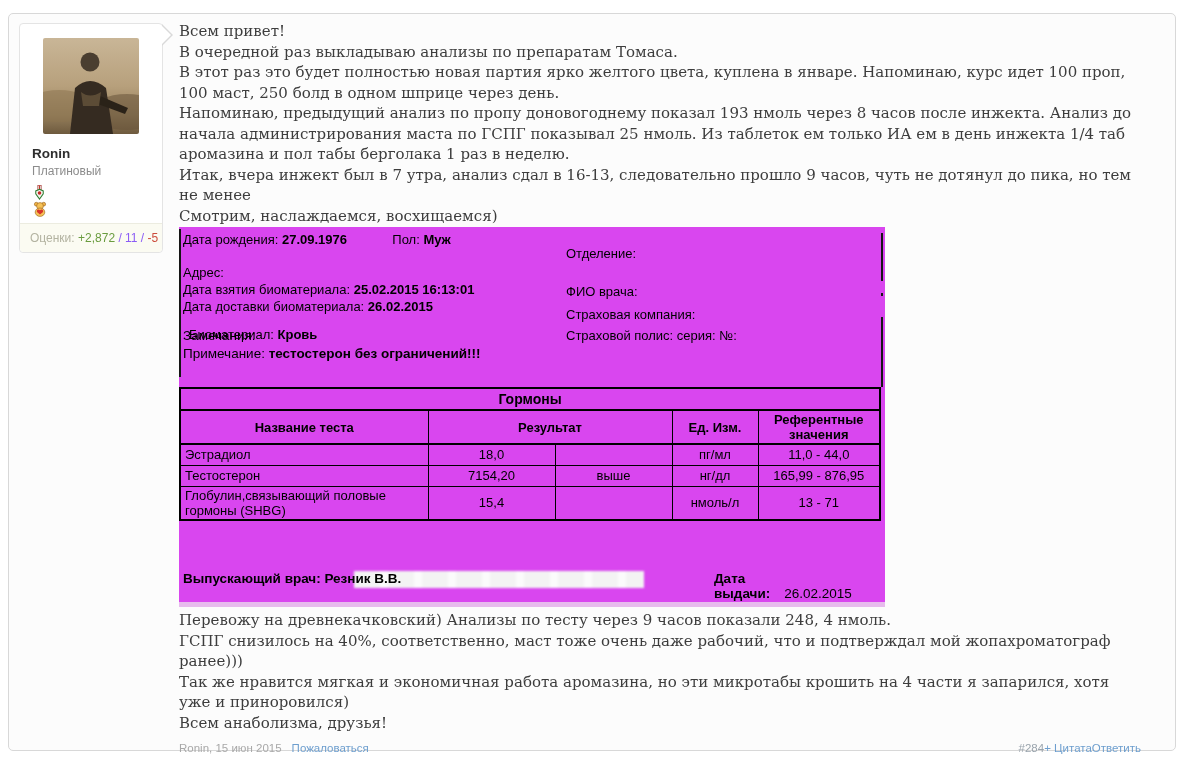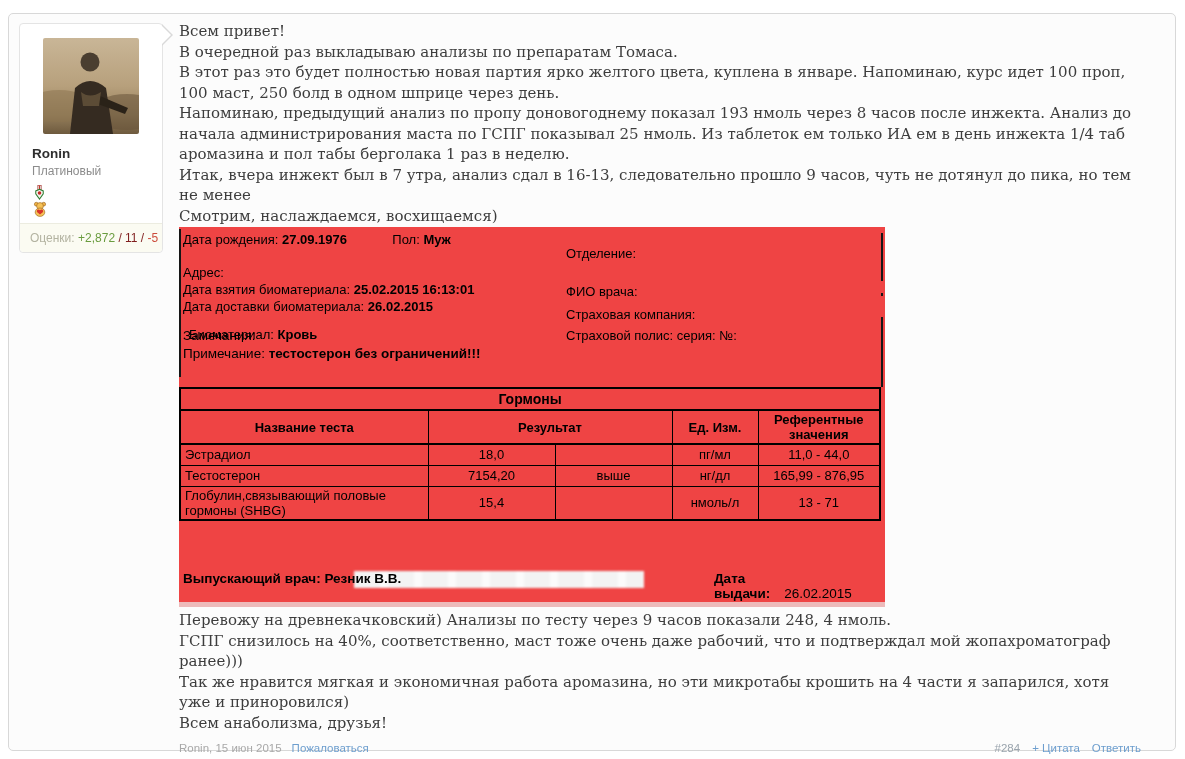--- a/index.html
+++ b/index.html
@@ -21,31 +21,31 @@
   .avatar-wrap { display:block; width:96px; height:96px; margin:14px auto 0; }
   .avatar-wrap svg { display:block; border-radius:2px; }
   .user-text { padding:12px 12px 0; }
   .user-name { font-size:13.5px; font-weight:bold; color:#2e2e2e; }
   .user-title { font-size:12px; color:#8c8c8c; margin-top:3px; }
   .badges { padding:7px 12px 6px; display:flex; flex-direction:column; gap:1px; }
   .badges span { line-height:0; }
   .ratings { background:#fbfbf2; border-top:1px solid #ecece0; padding:7px 10px;
              font-size:12px; color:#b3b3a1; border-radius:0 0 4px 4px; white-space:nowrap; }
   .ratings .pos { color:#6a9c3f; }
-  .ratings .mid { color:#7f1d1d; }
+  .ratings .mid { color:#8b5cf6; }
   .ratings .neg { color:#cc4c3c; }
 
   
   .message { position:absolute; left:170px; top:7px; width:990px; }
   .msg-text { font-family:"DejaVu Serif","Liberation Serif",serif; font-size:15px;
               line-height:20.5px; color:#3d3d3d; padding-right:28px; }
   .para { margin:0; }
 
   
-  .report { position:relative; width:706px; height:380px; background:#ef4444; color:#000;
+  .report { position:relative; width:706px; height:380px; background:#d946ef; color:#000;
             font-family:"Liberation Sans",sans-serif; font-size:13px; margin:1px 0 3px; }
   .report b { font-weight:bold; }
   .rl { position:absolute; white-space:nowrap; }
   .edge { position:absolute; background:#161616; width:2px; }
   .scan-bottom { position:absolute; left:0; bottom:0; width:100%; height:5px; background:#ededed; opacity:.7; }
   .redact { position:absolute; left:175px; top:344px; width:290px; height:17px;
             background:repeating-linear-gradient(90deg,#f3f3f3 0 26px,#fbfbfb 26px 34px); filter:blur(1px); }
   table.hormones { position:absolute; left:0; top:160px; width:700px; border-collapse:collapse;
                    border:2px solid #000; font-size:13px; color:#000; table-layout:fixed; }
   table.hormones td, table.hormones th { border:1px solid #000; padding:1px 3px; }
@@ -55,21 +55,21 @@
   table.hormones td.nm { text-align:left; padding-left:4px; }
   .doctor-row { position:absolute; left:4px; top:344px; width:696px; font-weight:bold; font-size:13.5px; }
   .issue { position:absolute; left:535px; top:344px; font-weight:bold; font-size:13.5px; }
   .issue .val { font-weight:normal; margin-left:14px; }
 
   
   a.lnk { color:#6d9ece; text-decoration:none; cursor:pointer; }
   .post-footer { display:flex; align-items:center; font-size:11.5px; color:#a8a8a8;
                  margin-top:9px; padding-right:28px; }
   .post-footer .sep { width:10px; }
-  .post-footer .right { margin-left:auto; display:flex; gap:12px; align-items:center; }
+  .post-footer .right { margin-left:auto; display:flex; align-items:center; }
   .post-footer .pnum { color:#9aa4ad; }
 </style>
 </head>
 <body>
 
 <div class="page">
   <div class="post">
 
     <div class="user-cell">
       <div class="user-card">

